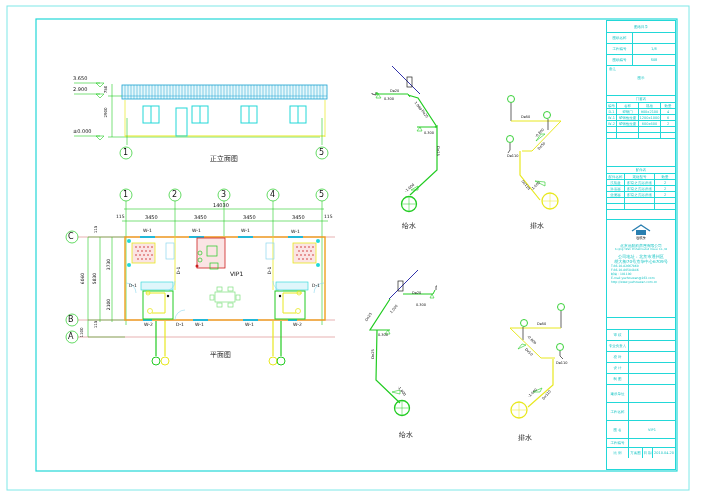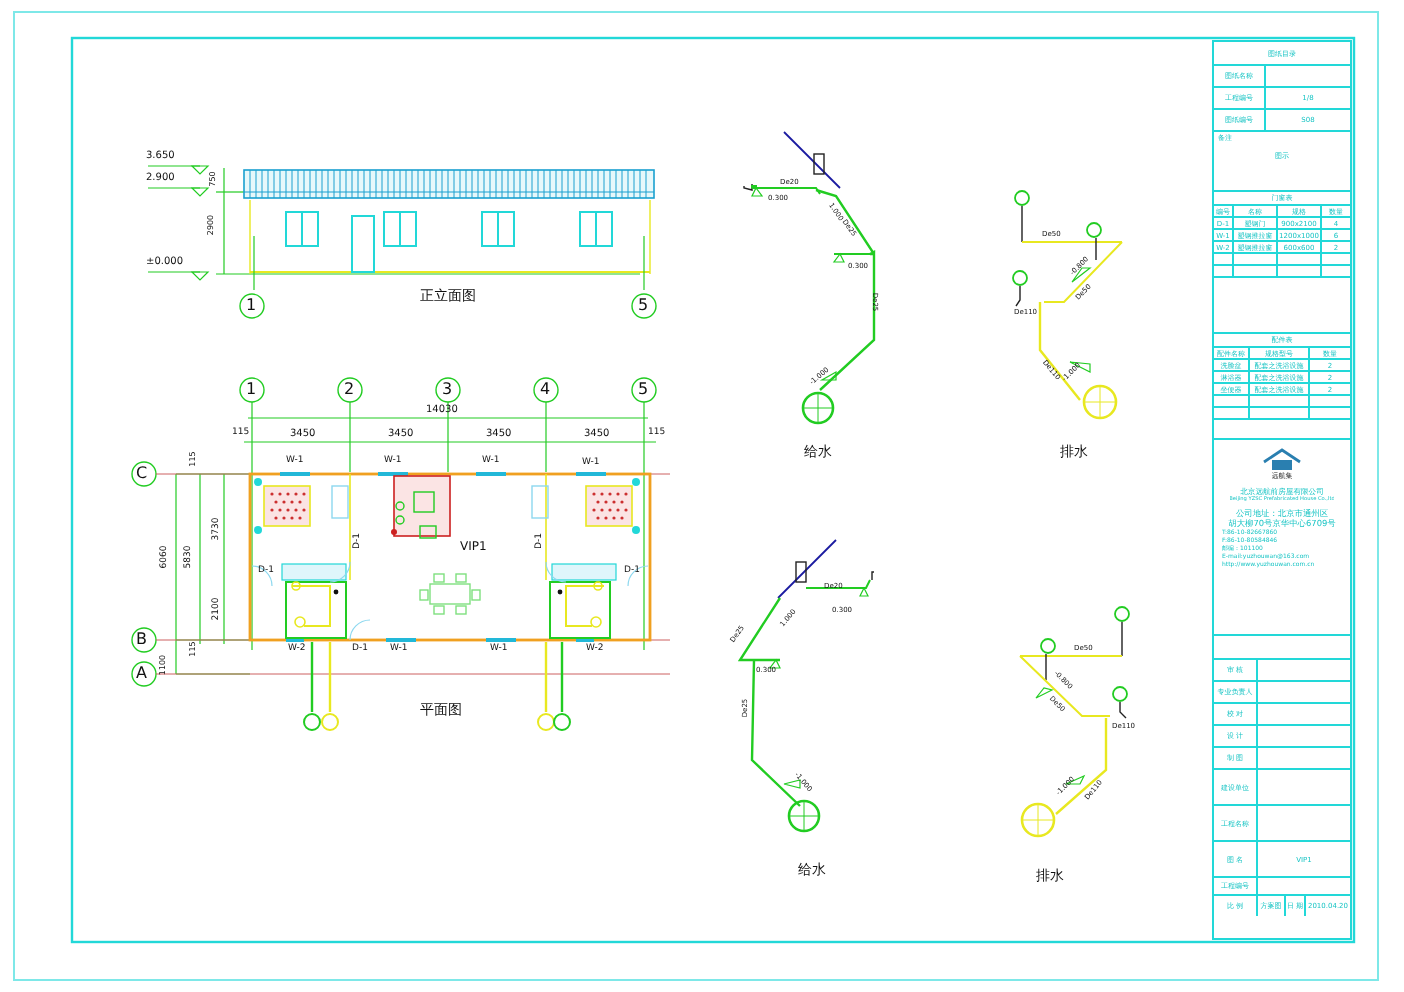--- a/index.html
+++ b/index.html
@@ -353,21 +353,21 @@
   </g>
 </svg>
 
 <span class="label" style="left:73px;top:75px;font-size:5px;">3.650</span>
 <span class="label" style="left:73px;top:86px;font-size:5px;">2.900</span>
 <span class="label" style="left:73px;top:128px;font-size:5px;">±0.000</span>
 <span class="label" style="left:102px;top:87px;font-size:4px;transform:rotate(-90deg);">750</span>
 <span class="label" style="left:100px;top:110px;font-size:4px;transform:rotate(-90deg);">2900</span>
 <span class="label" style="left:123px;top:148px;font-size:8px;">1</span>
 <span class="label" style="left:319px;top:148px;font-size:8px;">5</span>
-<span class="label" style="left:210px;top:143px;font-size:7px;">正立面图</span>
+<span class="label" style="left:210px;top:154px;font-size:7px;">正立面图</span>
 
 <span class="label" style="left:123px;top:190px;font-size:8px;">1</span>
 <span class="label" style="left:172px;top:190px;font-size:8px;">2</span>
 <span class="label" style="left:221px;top:190px;font-size:8px;">3</span>
 <span class="label" style="left:270px;top:190px;font-size:8px;">4</span>
 <span class="label" style="left:319px;top:190px;font-size:8px;">5</span>
 <span class="label" style="left:68px;top:232px;font-size:8px;">C</span>
 <span class="label" style="left:68px;top:315px;font-size:8px;">B</span>
 <span class="label" style="left:68px;top:332px;font-size:8px;">A</span>
 <span class="label" style="left:213px;top:202px;font-size:5px;">14030</span>

